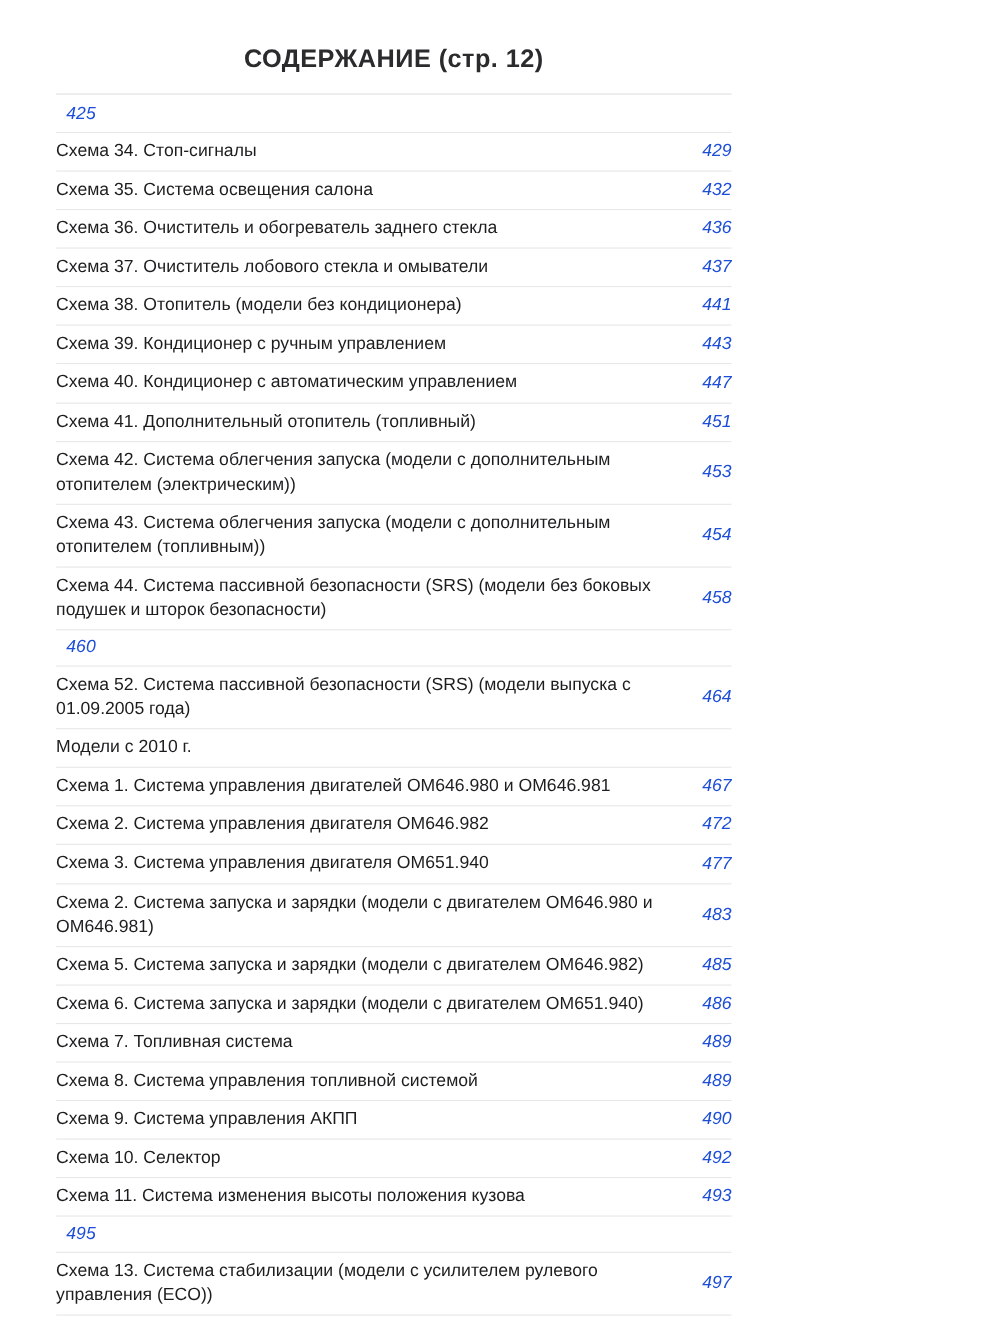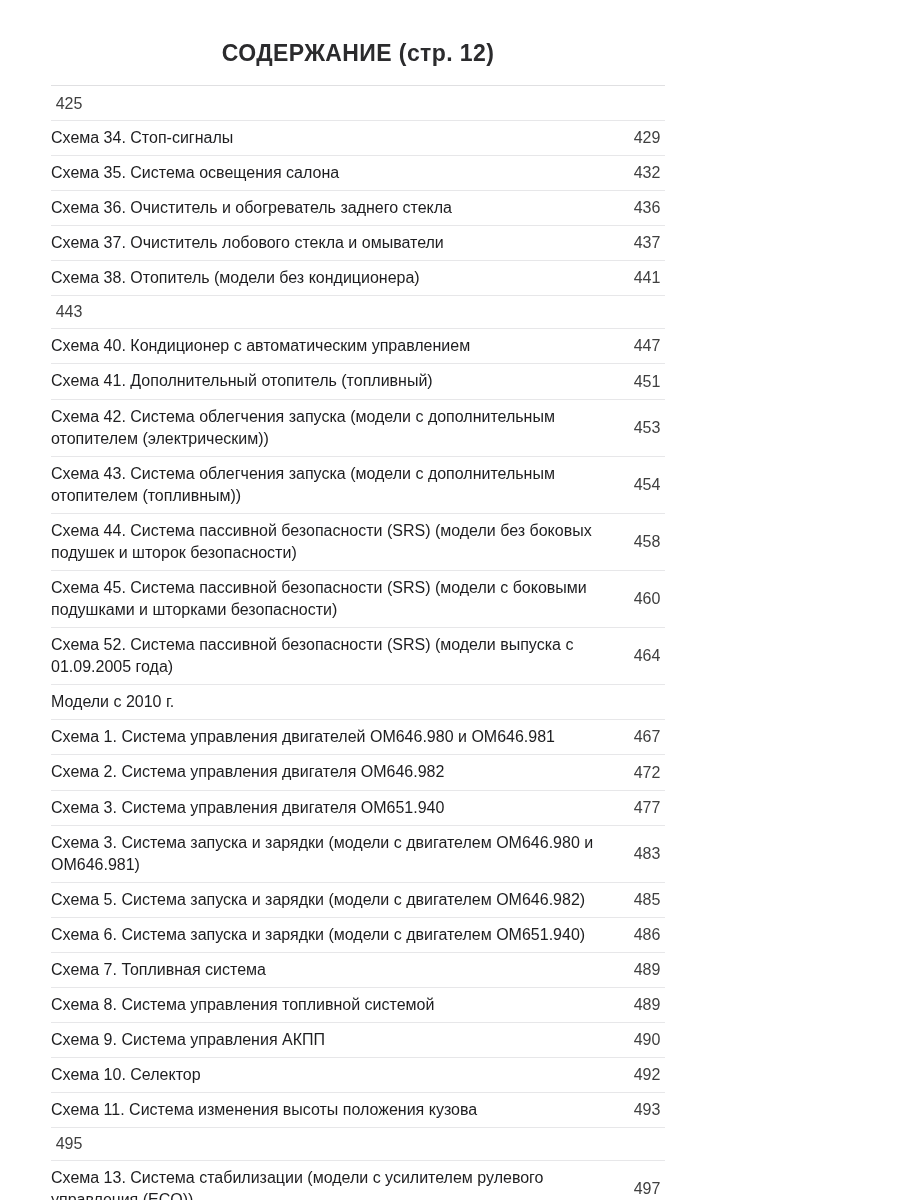--- a/index.html
+++ b/index.html
@@ -52,24 +52,25 @@
     flex: 1 1 auto;
     font-size: 16px;
     line-height: 1.38;
     color: #1d1d1f;
     padding-right: 24px;
   }
 
   .toc-page {
     flex: 0 0 auto;
     font-size: 16px;
-    color: #404040;
-    text-align: center;
+    color: #1d4ed8;
+    text-align: right;
     min-width: 36px;
     white-space: nowrap;
+    font-style: italic;
   }
 
   .page-footer {
     text-align: right;
     font-size: 14px;
     color: #9a9a9e;
     padding: 16px 0 14px 0;
   }
 </style>
 </head>
@@ -105,20 +106,21 @@
     <span class="toc-label">Схема 37. Очиститель лобового стекла и омыватели</span>
     <span class="toc-page">437</span>
   </div>
 
   <div class="toc-row">
     <span class="toc-label">Схема 38. Отопитель (модели без кондиционера)</span>
     <span class="toc-page">441</span>
   </div>
 
   <div class="toc-row">
+    <span class="toc-label">Схема 39. Кондиционер с ручным управлением</span>
     <span class="toc-page">443</span>
   </div>
 
   <div class="toc-row">
     <span class="toc-label">Схема 40. Кондиционер с автоматическим управлением</span>
     <span class="toc-page">447</span>
   </div>
 
   <div class="toc-row">
     <span class="toc-label">Схема 41. Дополнительный отопитель (топливный)</span>
@@ -134,21 +136,20 @@
     <span class="toc-label">Схема 43. Система облегчения запуска (модели с дополнительным отопителем (топливным))</span>
     <span class="toc-page">454</span>
   </div>
 
   <div class="toc-row">
     <span class="toc-label">Схема 44. Система пассивной безопасности (SRS) (модели без боковых подушек и шторок безопасности)</span>
     <span class="toc-page">458</span>
   </div>
 
   <div class="toc-row">
-    <span class="toc-label">Схема 45. Система пассивной безопасности (SRS) (модели с боковыми подушками и шторками безопасности)</span>
     <span class="toc-page">460</span>
   </div>
 
   <div class="toc-row">
     <span class="toc-label">Схема 52. Система пассивной безопасности (SRS) (модели выпуска с 01.09.2005 года)</span>
     <span class="toc-page">464</span>
   </div>
 
   <div class="toc-row">
     <span class="toc-label">Модели с 2010 г.</span>
@@ -164,21 +165,21 @@
     <span class="toc-label">Схема 2. Система управления двигателя OM646.982</span>
     <span class="toc-page">472</span>
   </div>
 
   <div class="toc-row">
     <span class="toc-label">Схема 3. Система управления двигателя OM651.940</span>
     <span class="toc-page">477</span>
   </div>
 
   <div class="toc-row">
-    <span class="toc-label">Схема 3. Система запуска и зарядки (модели с двигателем OM646.980 и OM646.981)</span>
+    <span class="toc-label">Схема 2. Система запуска и зарядки (модели с двигателем OM646.980 и OM646.981)</span>
     <span class="toc-page">483</span>
   </div>
 
   <div class="toc-row">
     <span class="toc-label">Схема 5. Система запуска и зарядки (модели с двигателем OM646.982)</span>
     <span class="toc-page">485</span>
   </div>
 
   <div class="toc-row">
     <span class="toc-label">Схема 6. Система запуска и зарядки (модели с двигателем OM651.940)</span>

